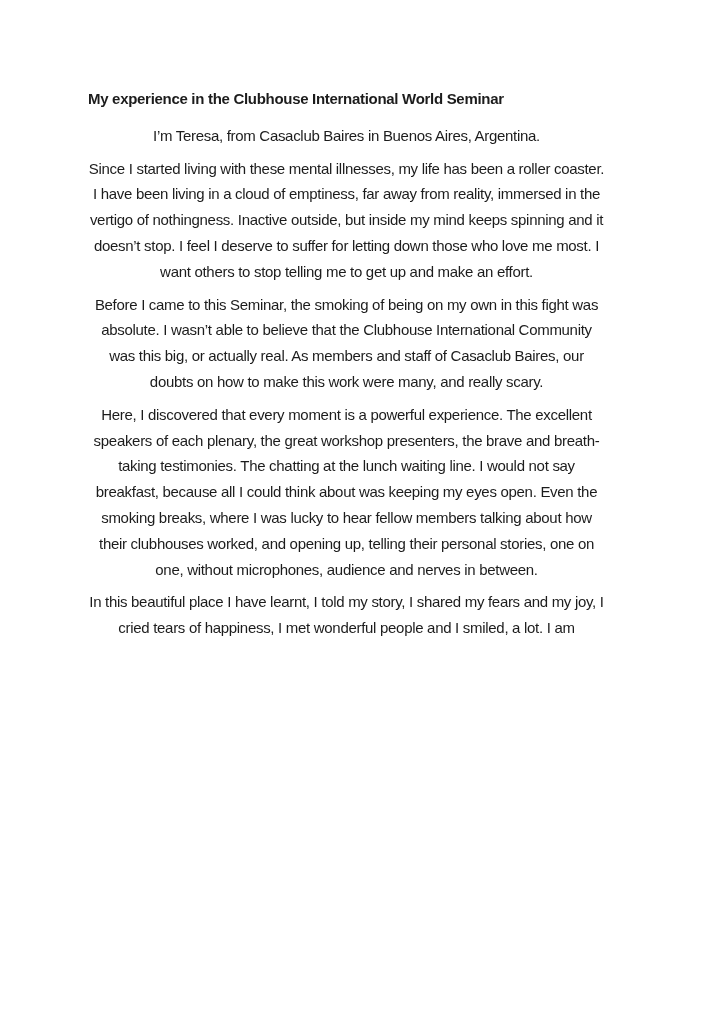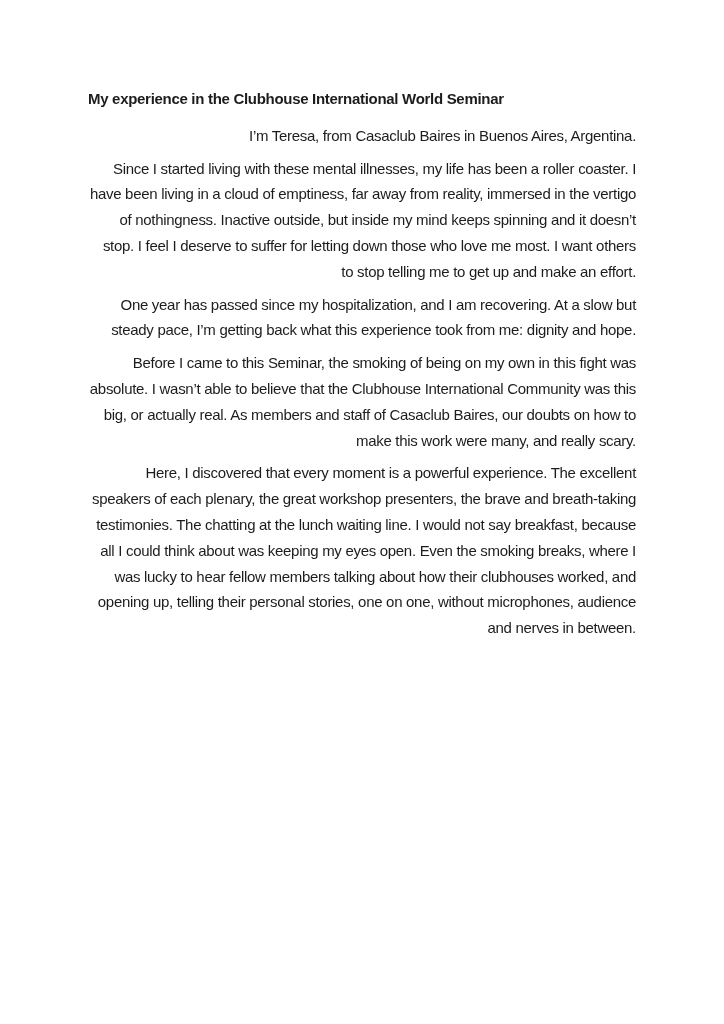--- a/index.html
+++ b/index.html
@@ -9,52 +9,52 @@
     height: 1024px;
     overflow: hidden;
     font-family: "Liberation Sans", sans-serif;
     color: #1c1c1c;
     -webkit-font-smoothing: antialiased;
   }
   .page {
     width: 724px;
     height: 1024px;
     background: #ffffff;
-    padding: 86px 88px 0 88px;
+    padding: 86px 119px 0 88px;
   }
   .doc-title,
   .doc-subtitle {
     font-size: 15px;
     font-weight: 700;
     line-height: 25.8px;
     letter-spacing: -0.3px;
     margin: 0 0 11px 0;
   }
   .doc-body p {
     font-size: 15px;
     font-weight: 400;
     line-height: 25.8px;
     letter-spacing: -0.3px;
     margin: 0 0 7px 0;
-    text-align: right;
+    text-align: center;
   }
 </style>
 </head>
 <body>
 
 <div class="page">
   <h1 class="doc-title">My experience in the Clubhouse International World Seminar</h1>
   <div class="doc-body">
 
       <p>I’m Teresa, from Casaclub Baires in Buenos Aires, Argentina.</p>
 
 
       <p>Since I started living with these mental illnesses, my life has been a roller coaster. I have been living in a cloud of emptiness, far away from reality, immersed in the vertigo of nothingness. Inactive outside, but inside my mind keeps spinning and it doesn’t stop. I feel I deserve to suffer for letting down those who love me most. I want others to stop telling me to get up and make an effort.</p>
 
 
-      <p>One year has passed since my hospitalization, and I am recovering. At a slow but steady pace, I’m getting back what this experience took from me: dignity and hope.</p>
 
       <p>Before I came to this Seminar, the smoking of being on my own in this fight was absolute. I wasn’t able to believe that the Clubhouse International Community was this big, or actually real. As members and staff of Casaclub Baires, our doubts on how to make this work were many, and really scary.</p>
 
       <p>Here, I discovered that every moment is a powerful experience. The excellent speakers of each plenary, the great workshop presenters, the brave and breath-taking testimonies. The chatting at the lunch waiting line. I would not say breakfast, because all I could think about was keeping my eyes open. Even the smoking breaks, where I was lucky to hear fellow members talking about how their clubhouses worked, and opening up, telling their personal stories, one on one, without microphones, audience and nerves in between.</p>
 
+      <p>In this beautiful place I have learnt, I told my story, I shared my fears and my joy, I cried tears of happiness, I met wonderful people and I smiled, a lot. I am</p>
     </div>
 </div>
 
 </body></html>

